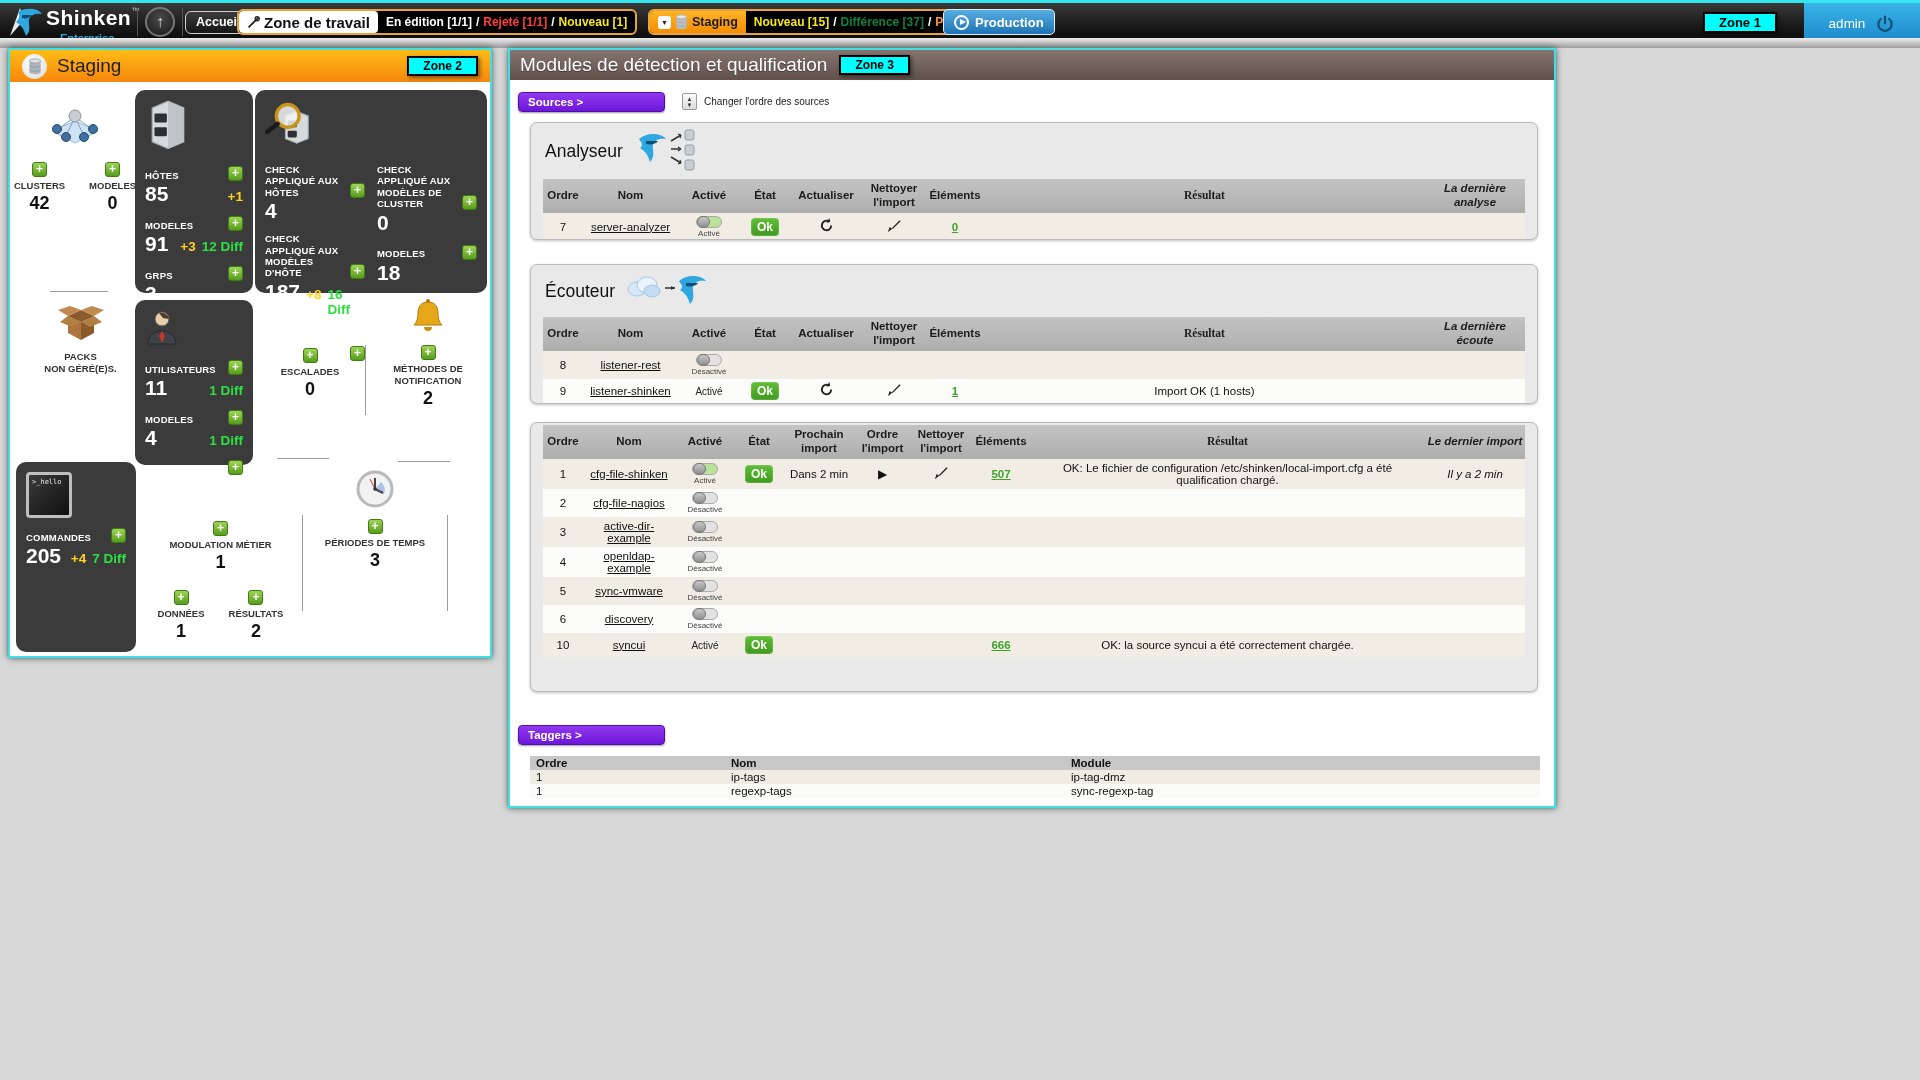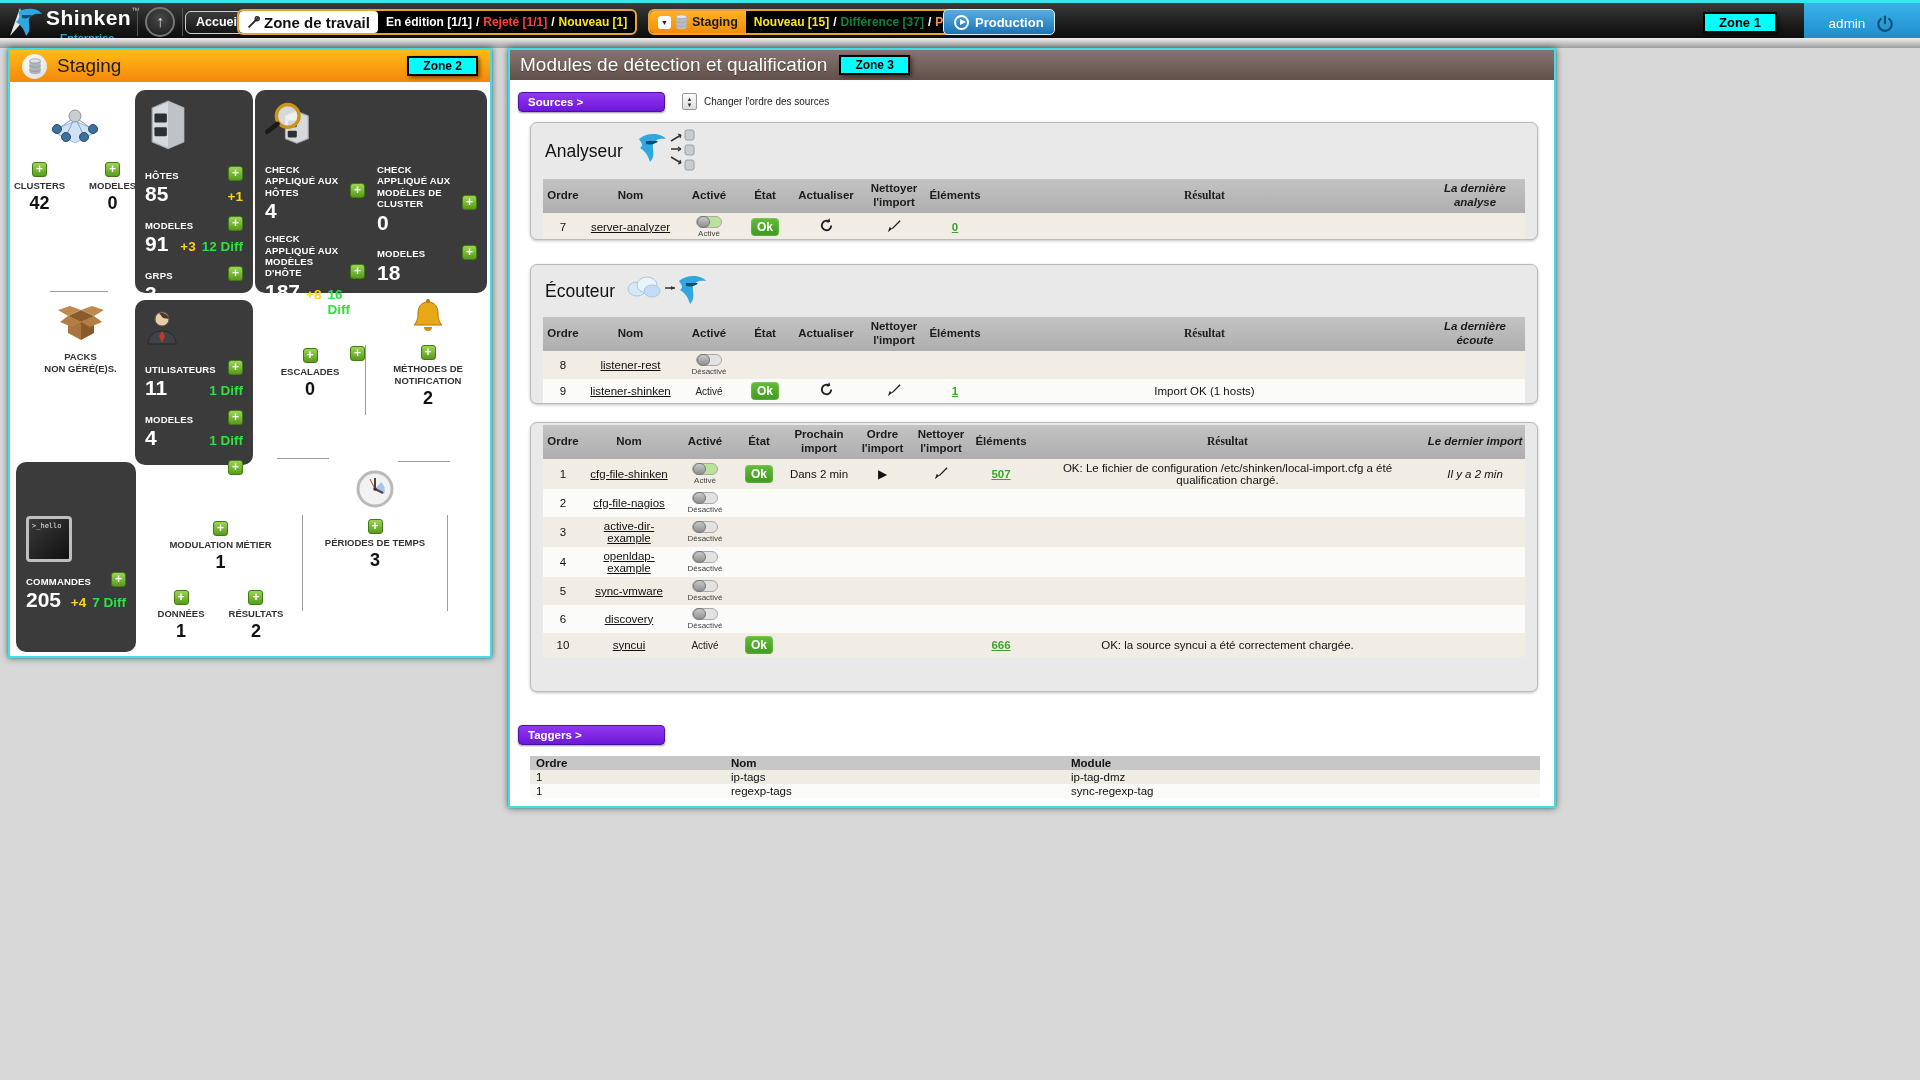--- a/index.html
+++ b/index.html
@@ -398,21 +398,21 @@
       <path d="M16 4 c7 0 10 5 10 11 c0 7 2 10 4 12 H2 c2-2 4-5 4-12 C6 9 9 4 16 4 Z" fill="#e8a718" stroke="#b37708"></path>
       <circle cx="16" cy="3" r="2" fill="#b37708"></circle>
       <path d="M12 29 a4 4 0 0 0 8 0" fill="#c98f10"></path>
     </svg>
     <div style="margin-top:4px"><span class="plus">+</span></div>
     <div class="wlabel">MÉTHODES DE NOTIFICATION</div>
     <div class="wvalue">2</div>
   </div>
 
   <div class="dcard" style="left:6px; top:412px; width:120px; height:190px;">
-    <div style="width:46px;height:46px;background:linear-gradient(135deg,#3a3a3a,#101010);border:3px solid #bfbfbf;border-radius:4px;color:#e6e6e6;font-size:7px;padding:3px;font-family:'DejaVu Sans Mono',monospace;margin-top:44px;">
+    <div style="width:46px;height:46px;background:linear-gradient(135deg,#3a3a3a,#101010);border:3px solid #bfbfbf;border-radius:4px;color:#e6e6e6;font-size:7px;padding:3px;font-family:'DejaVu Sans Mono',monospace;">
       <span>&gt;_hello</span>
     </div>
     <div class="dlabel-row">
         <span class="dlabel">COMMANDES</span>
         <span class="plus">+</span>
       </div>
     <div class="dval-row">
         <span class="dnum">205</span>
         <span class="delta">+4</span>
         <span class="gdiff">7 Diff</span>

